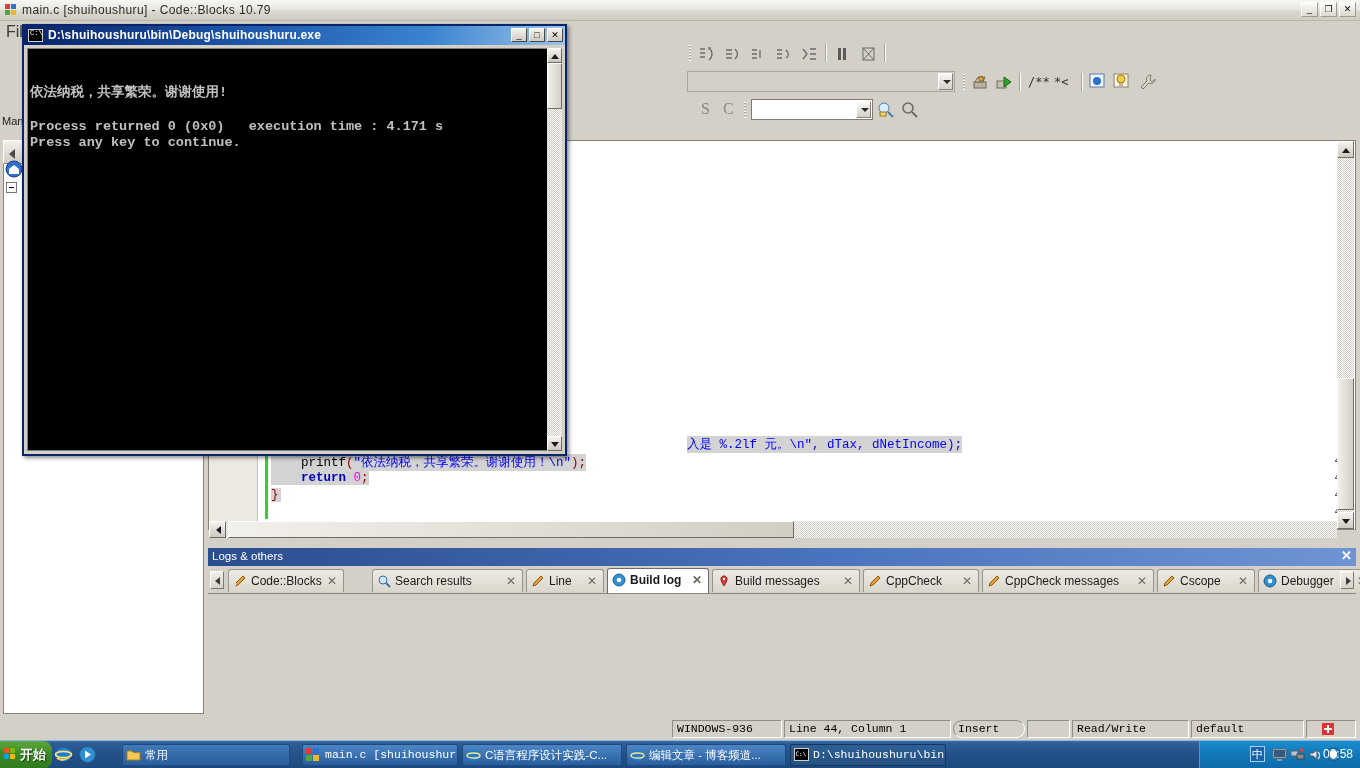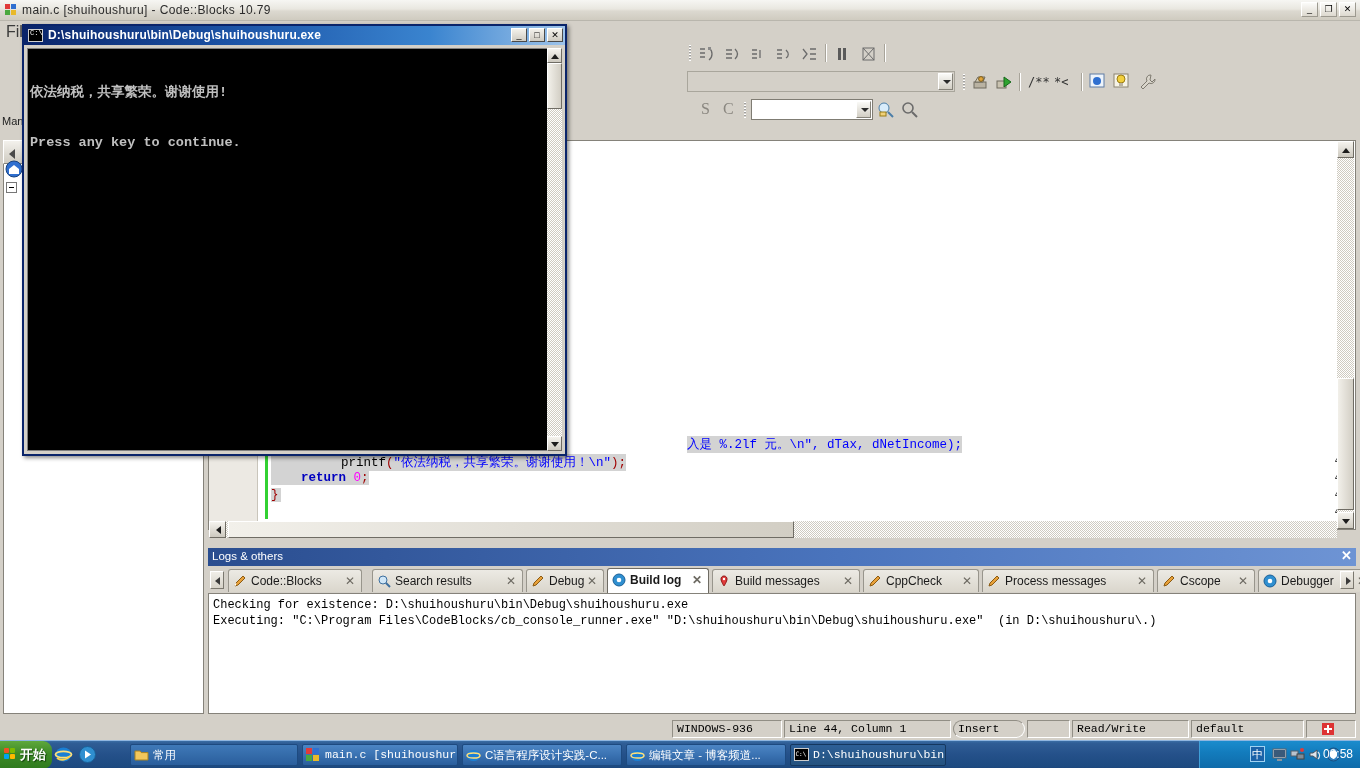--- a/index.html
+++ b/index.html
@@ -74,21 +74,21 @@
     border-right:1px solid #c9c5bb;}
   .lnum{position:absolute;right:6px;font-family:"Liberation Mono",monospace;
     font-size:12px;color:#444;}
   .changebar{position:absolute;left:56px;width:3px;background:#32d132;}
   .codeline{position:absolute;left:62px;font-family:"Liberation Mono",monospace;
     font-size:12.5px;white-space:pre;color:#000;}
   .k-kw{color:#0000c0;font-weight:bold;}
   .k-str{color:#0000ff;}
   .k-num{color:#ff00ff;}
   .k-op{color:#a00000;}
-  .k-fn{color:#000;margin-left:40px;}
+  .k-fn{color:#000;}
   .hl{background:#d3d3d3;}
 
   
   .vsb{position:absolute;background:
      repeating-conic-gradient(#fff 0% 25%, #cfcbc1 0% 50%) 0 0/2px 2px;}
   .sbbtn{position:absolute;background:linear-gradient(to bottom,#f5f3ee,#cdc9bf);
     border:1px solid #fff;border-right-color:#6f6c64;border-bottom-color:#6f6c64;box-sizing:border-box;}
   .sbthumb{position:absolute;background:linear-gradient(to right,#f2f0ea,#d2cec4);
     border:1px solid #fff;border-right-color:#6f6c64;border-bottom-color:#6f6c64;box-sizing:border-box;}
   .tri{position:absolute;width:0;height:0;}
@@ -411,21 +411,21 @@
     <div id="logs-cap">
       <span class="t">Logs &amp; others</span>
       <span class="x">✕</span>
     </div>
 
     <div id="logtabs">
       <span class="navarrow" style="left:2px;top:4px;width:14px;height:18px;">
         <span class="tri" style="left:4px;top:5px;border-top:4px solid transparent;border-bottom:4px solid transparent;border-right:5px solid #3a3a3a;"></span>
       </span>
 
-      <span class="ltab" style="left:20px;width:134px;">
+      <span class="ltab" style="left:20px;width:116px;">
         <span class="ic">
           <svg width="14" height="14" viewBox="0 0 14 14">
               <path d="M2 12l1-3 7-7 2 2-7 7z" fill="#e8a13a" stroke="#8a5a12"></path>
             <path d="M2 12l1-3" stroke="#fff"></path>
             </svg></span>
         <span class="lbl">Code::Blocks</span>
         <span class="cx">✕</span>
       </span>
 
       <span class="ltab" style="left:164px;width:151px;">
@@ -436,21 +436,21 @@
             </svg></span>
         <span class="lbl">Search results</span>
         <span class="cx">✕</span>
       </span>
 
       <span class="ltab" style="left:318px;width:78px;">
         <span class="ic">
           <svg width="14" height="14" viewBox="0 0 14 14">
               <path d="M2 12l1-3 7-7 2 2-7 7z" fill="#e8a13a" stroke="#8a5a12"></path>
             </svg></span>
-        <span class="lbl">Debug</span>
+        <span class="lbl">Line</span>
         <span class="cx">✕</span>
       </span>
 
       <span class="ltab sel" style="left:399px;width:102px;">
         <span class="ic">
           <svg width="14" height="14" viewBox="0 0 14 14">
               <circle cx="7" cy="7" r="6" fill="#2f8fd0" stroke="#1a5f96"></circle>
             <circle cx="7" cy="7" r="2.3" fill="#fff"></circle>
             </svg></span>
         <span class="lbl">Build log</span>
@@ -474,21 +474,21 @@
             </svg></span>
         <span class="lbl">CppCheck</span>
         <span class="cx">✕</span>
       </span>
 
       <span class="ltab" style="left:774px;width:172px;">
         <span class="ic">
           <svg width="14" height="14" viewBox="0 0 14 14">
               <path d="M2 12l1-3 7-7 2 2-7 7z" fill="#e8a13a" stroke="#8a5a12"></path>
             </svg></span>
-        <span class="lbl">Process messages</span>
+        <span class="lbl">CppCheck messages</span>
         <span class="cx">✕</span>
       </span>
 
       <span class="ltab" style="left:949px;width:98px;">
         <span class="ic">
           <svg width="14" height="14" viewBox="0 0 14 14">
               <path d="M2 12l1-3 7-7 2 2-7 7z" fill="#e8a13a" stroke="#8a5a12"></path>
             </svg></span>
         <span class="lbl">Cscope</span>
         <span class="cx">✕</span>
@@ -502,24 +502,20 @@
             </svg></span>
         <span class="lbl">Debugger</span>
         <span class="cx">✕</span>
       </span>
 
       <span class="navarrow" style="left:1132px;top:4px;width:14px;height:18px;">
         <span class="tri" style="left:5px;top:5px;border-top:4px solid transparent;border-bottom:4px solid transparent;border-left:5px solid #3a3a3a;"></span>
       </span>
     </div>
 
-    <div id="logbody">
-      <div class="logline" style="top:4px;">Checking for existence: D:\shuihoushuru\bin\Debug\shuihoushuru.exe</div>
-      <div class="logline" style="top:20px;">Executing: "C:\Program Files\CodeBlocks/cb_console_runner.exe" "D:\shuihoushuru\bin\Debug\shuihoushuru.exe"  (in D:\shuihoushuru\.)</div>
-    </div>
   </div>
 
   <div id="statusbar">
     <div class="sfield" style="left:672px;width:110px;">WINDOWS-936</div>
     <div class="sfield" style="left:784px;width:167px;">Line 44, Column 1</div>
     <div class="sfield" style="left:953px;width:72px;border-radius:9px;">Insert</div>
     <div class="sfield" style="left:1027px;width:43px;"></div>
     <div class="sfield" style="left:1072px;width:117px;">Read/Write</div>
     <div class="sfield" style="left:1191px;width:113px;">default</div>
     <div class="sfield" style="left:1306px;width:50px;"></div>
@@ -539,20 +535,21 @@
     <span class="cbtns">
       <span class="cbtn">_</span>
       <span class="cbtn">□</span>
       <span class="cbtn">✕</span>
     </span>
   </div>
 
   <div id="con-body">
     <div class="cline" style="top:34px;">依法纳税，共享繁荣。谢谢使用!</div>
     <div class="cline" style="top:50px;"></div>
+    <div class="cline" style="top:70px;">Process returned 0 (0x0)   execution time : 4.171 s</div>
     <div class="cline" style="top:86px;">Press any key to continue.</div>
   </div>
 
   <div id="con-vsb">
     <div class="sbbtn" style="left:0;top:0;width:15px;height:15px;">
       <span class="tri" style="left:3px;top:5px;border-left:4px solid transparent;border-right:4px solid transparent;border-bottom:5px solid #1c1c1c;"></span>
     </div>
     <div class="sbthumb" style="left:0;top:15px;width:15px;height:46px;"></div>
     <div class="sbbtn" style="left:0;bottom:0;width:15px;height:15px;">
       <span class="tri" style="left:3px;top:5px;border-left:4px solid transparent;border-right:4px solid transparent;border-top:5px solid #1c1c1c;"></span>
@@ -578,21 +575,21 @@
       <path d="M3 13c4 3 10 2 13-2" fill="none" stroke="#ffd24a" stroke-width="2"></path>
       </svg>
   </div>
   <div class="qlaunch" style="left:78px;">
     <svg width="19" height="19" viewBox="0 0 19 19">
         <circle cx="9.5" cy="9.5" r="8" fill="#2f8fd0" stroke="#1a5f96"></circle>
       <path d="M7 5.5l6 4-6 4z" fill="#fff"></path>
       </svg>
   </div>
 
-  <div class="tkbtn" style="left:130px;width:168px;background:linear-gradient(to bottom,#3f79b8,#2a5e9c);">
+  <div class="tkbtn" style="left:122px;width:168px;background:linear-gradient(to bottom,#3f79b8,#2a5e9c);">
     <span class="ti">
       <svg width="15" height="15" viewBox="0 0 15 15">
           <path d="M1 3h5l1.3 1.6H14V12H1z" fill="#f2c75c" stroke="#a8821f"></path>
         </svg></span>
     <span class="tl" style="font-family:'Liberation Sans',sans-serif;">常用</span>
   </div>
 
   <div class="tkbtn" style="left:302px;width:156px;">
     <span class="ti">
       <svg width="14" height="14" viewBox="0 0 14 14">

